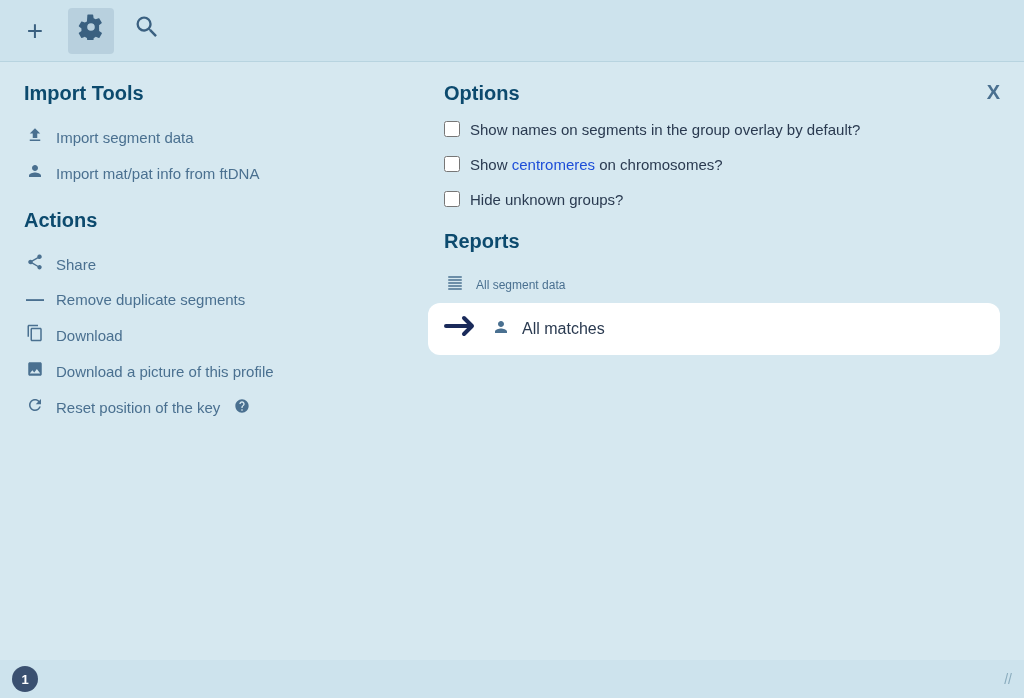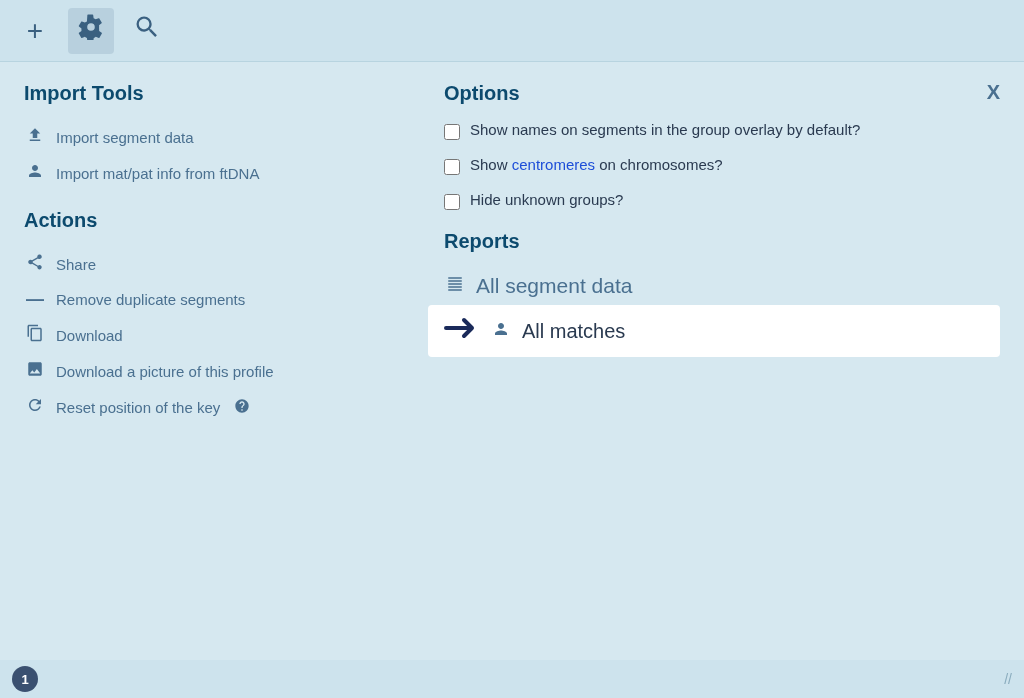--- a/index.html
+++ b/index.html
@@ -100,21 +100,21 @@
       line-height: 1;
     }
 
     
     .options-section {
       margin-bottom: 20px;
     }
 
     .checkbox-item {
       display: flex;
-      align-items: flex-end;
+      align-items: flex-start;
       gap: 10px;
       margin-bottom: 14px;
       color: #2a3a50;
       font-size: 15px;
       line-height: 1.4;
     }
 
     .checkbox-item input[type="checkbox"] {
       margin-top: 2px;
       flex-shrink: 0;
@@ -131,32 +131,32 @@
 
     
     .reports-section {}
 
     .report-item {
       display: flex;
       align-items: center;
       gap: 10px;
       padding: 7px 0;
       color: #4a7090;
-      font-size: 21px;
+      font-size: 12px;
       cursor: pointer;
     }
 
     
     .report-item.highlighted {
       background: #ffffff;
       padding: 12px 16px;
-      border-radius: 4px;
+      border-radius: 12px;
       margin-left: -16px;
       color: #2a3a50;
-      font-size: 20px;
+      font-size: 16px;
       position: relative;
     }
 
     .arrow-icon {
       font-size: 22px;
       color: #1a2a5a;
       font-weight: bold;
       margin-right: 4px;
     }
 

